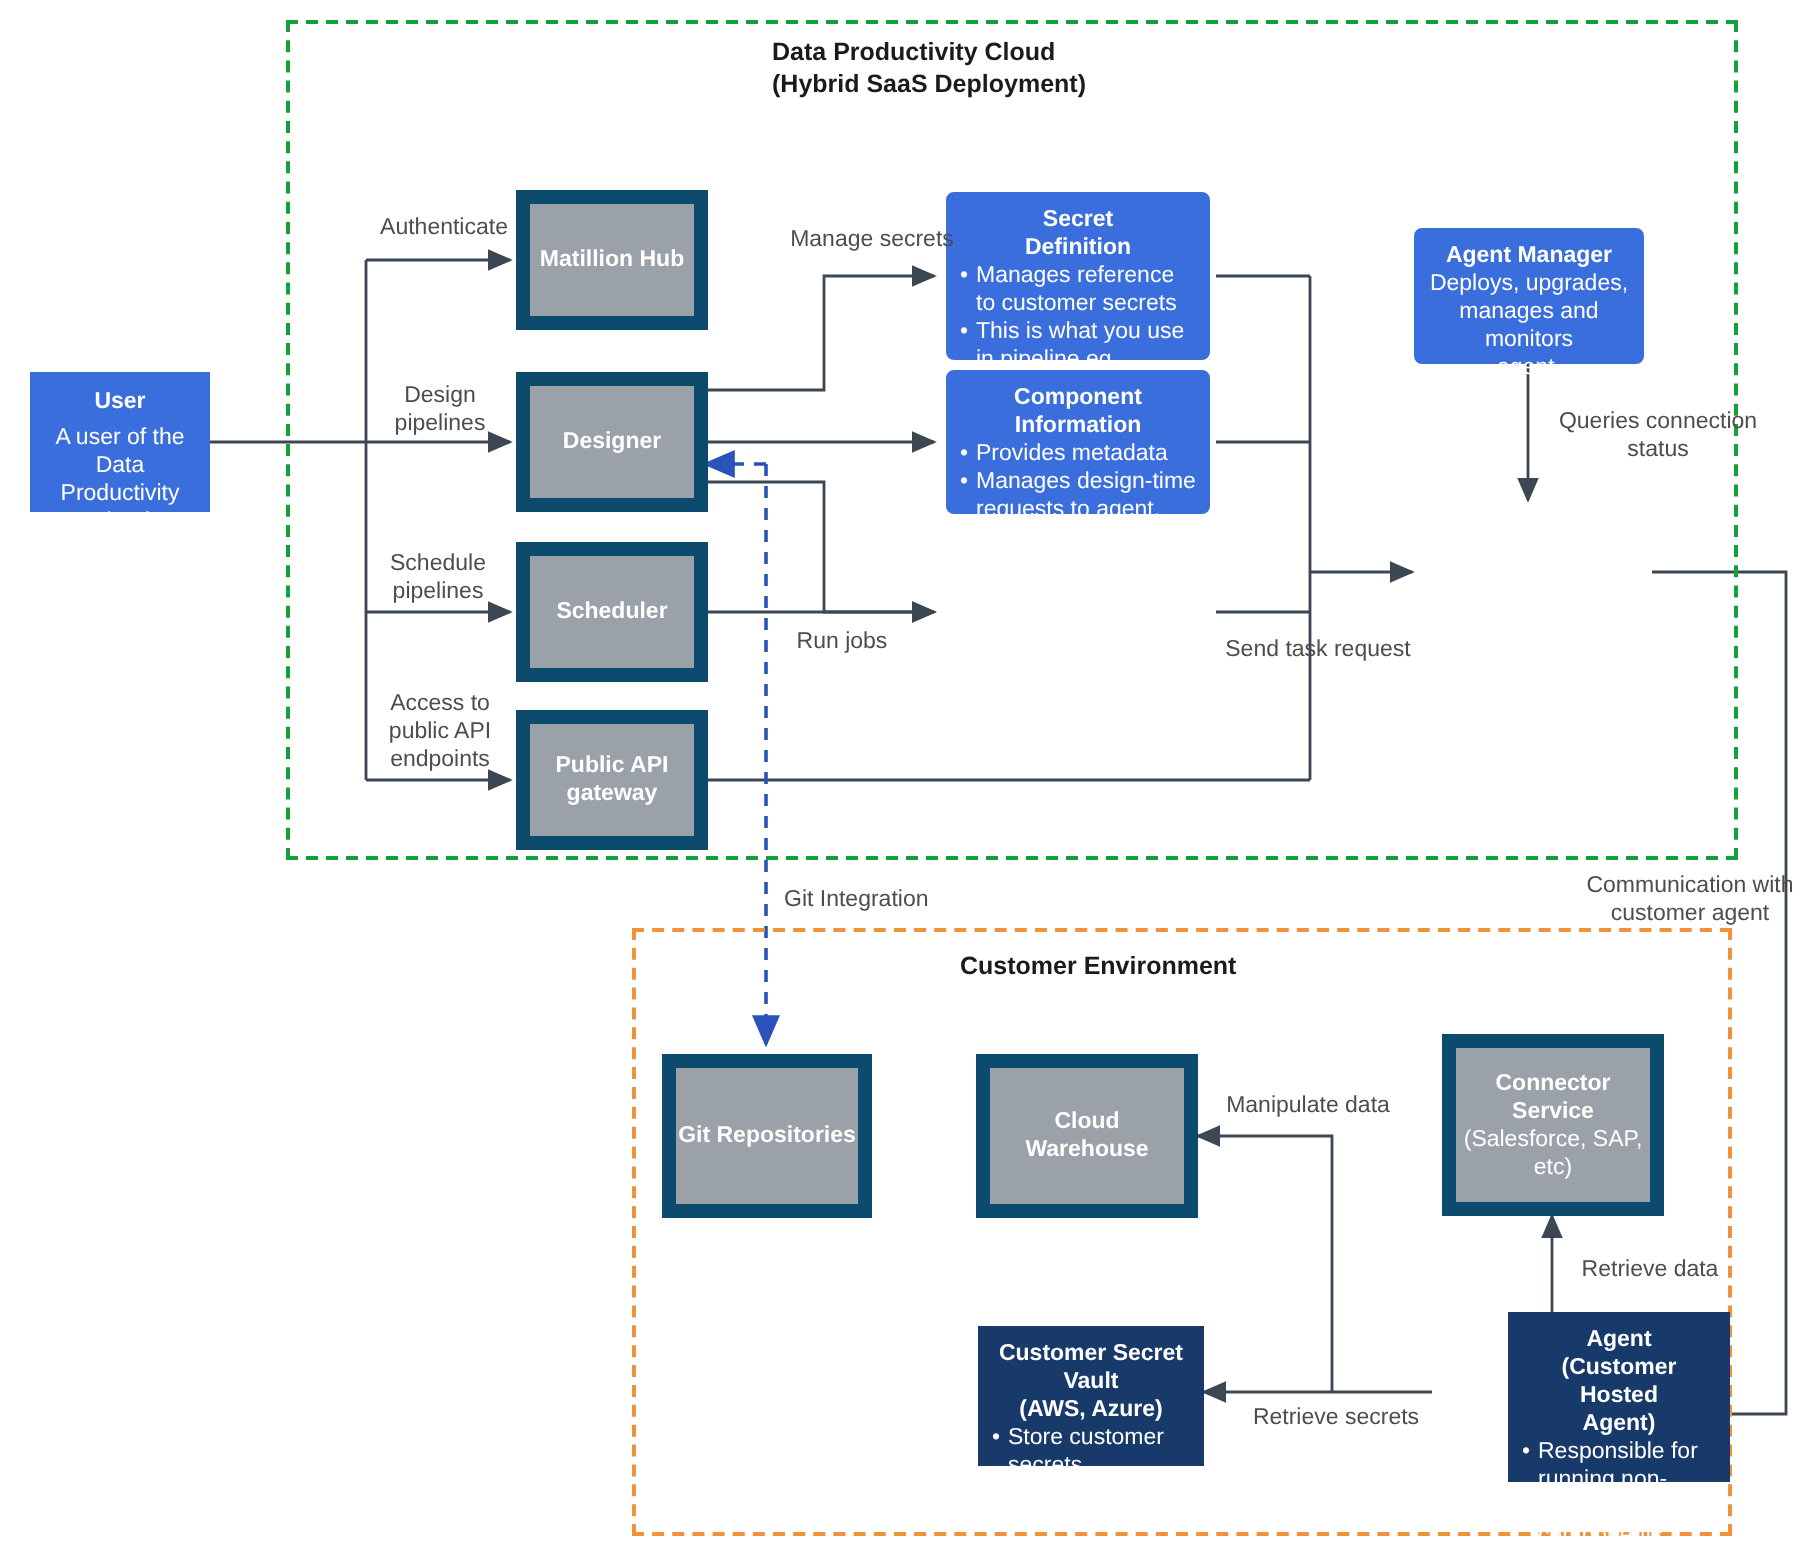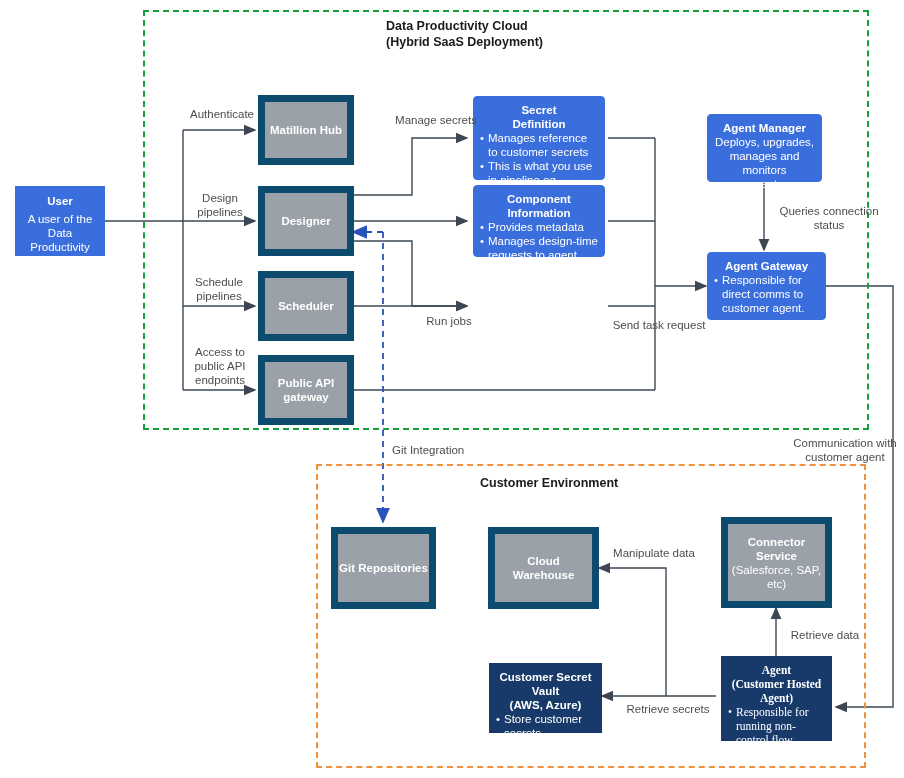--- a/index.html
+++ b/index.html
@@ -224,26 +224,20 @@
   </div>
 
 
   <div class="node blue" style="left:707px; top:114px; width:115px; height:68px; align-items:stretch;">
     <div class="hd">Agent Manager</div>
     <div class="plain">Deploys, upgrades,
 manages and monitors
 agent.</div>
   </div>
 
-  <div class="node blue" style="left:707px; top:252px; width:119px; height:68px;">
-    <div class="hd">Agent Gateway</div>
-    <ul class="body">
-      <li>Responsible for direct comms to customer agent.</li>
-    </ul>
-  </div>
 
   <div class="node gray" style="left:331px; top:527px; width:105px; height:82px;">
     <div class="hd">Git Repositories</div>
   </div>
 
   <div class="node gray" style="left:488px; top:527px; width:111px; height:82px;">
     <div class="hd">Cloud Warehouse</div>
   </div>
 
   <div class="node gray" style="left:721px; top:517px; width:111px; height:91px;">
@@ -252,39 +246,39 @@
   </div>
 
   <div class="node navy sq" style="left:489px; top:663px; width:113px; height:70px;">
     <div class="hd">Customer Secret Vault
 (AWS, Azure)</div>
     <ul class="body">
       <li>Store customer secrets</li>
     </ul>
   </div>
 
-  <div class="node navy sq" style="left:721px; top:656px; width:111px; height:85px;font-family:Liberation Serif, serif;">
+  <div class="node navy sq" style="left:754px; top:656px; width:111px; height:85px;">
     <div class="hd">Agent
 (Customer Hosted
 Agent)</div>
     <ul class="body">
       <li>Responsible for running non-control flow components</li>
     </ul>
   </div>
 
   <div class="edge-label el-center" style="left:182px; top:107px; width:80px;">Authenticate</div>
   <div class="edge-label el-center" style="left:185px; top:191px; width:70px;">Design
 pipelines</div>
   <div class="edge-label el-center" style="left:182px; top:275px; width:74px;">Schedule
 pipelines</div>
   <div class="edge-label el-center" style="left:183px; top:345px; width:74px;">Access to
 public API
 endpoints</div>
   <div class="edge-label el-center" style="left:386px; top:113px; width:100px;">Manage secrets</div>
-  <div class="edge-label el-center" style="left:391px; top:314px; width:60px;margin-left:28px;">Run jobs</div>
+  <div class="edge-label el-center" style="left:391px; top:314px; width:60px;">Run jobs</div>
   <div class="edge-label el-center" style="left:604px; top:318px; width:110px;">Send task request</div>
   <div class="edge-label el-center" style="left:772px; top:204px; width:114px;">Queries connection
 status</div>
   <div class="edge-label el-left" style="left:392px; top:443px; width:110px;">Git Integration</div>
   <div class="edge-label el-center" style="left:786px; top:436px; width:118px;">Communication with
 customer agent</div>
   <div class="edge-label el-center" style="left:604px; top:546px; width:100px;">Manipulate data</div>
   <div class="edge-label el-center" style="left:780px; top:628px; width:90px;">Retrieve data</div>
   <div class="edge-label el-center" style="left:618px; top:702px; width:100px;">Retrieve secrets</div>
 

